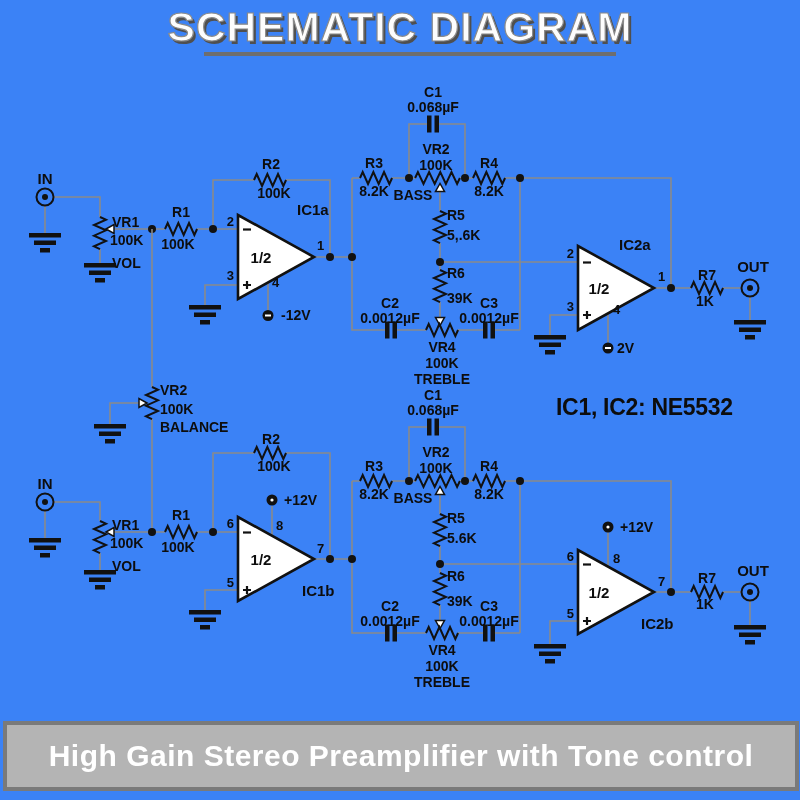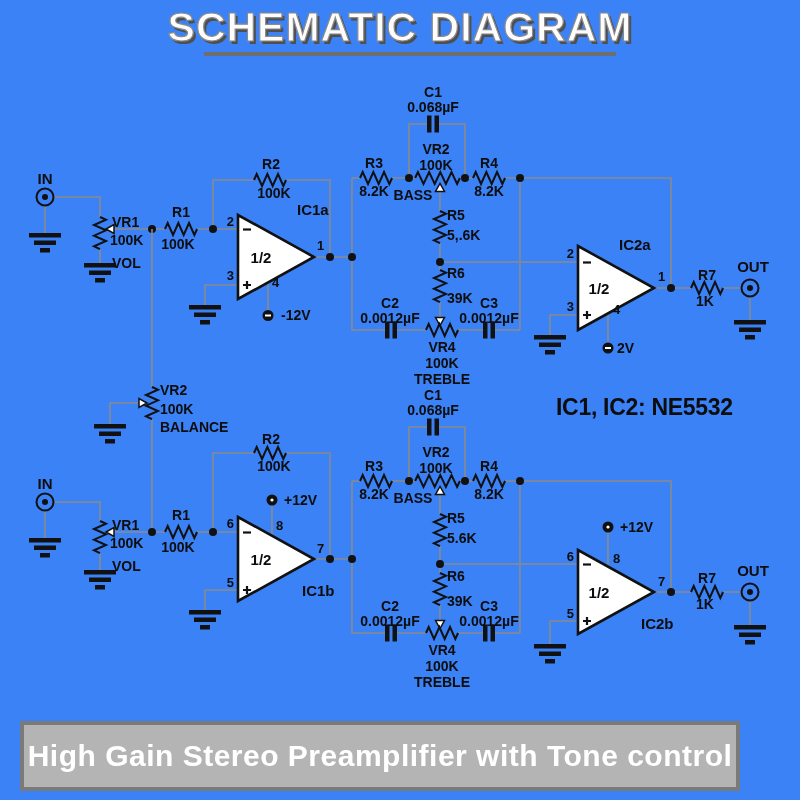--- a/index.html
+++ b/index.html
@@ -3,21 +3,21 @@
 <meta charset="utf-8">
 <style>
   html,body{margin:0;padding:0;background:#fff;}
   .page{position:relative;width:800px;height:800px;background:#3b82f6;overflow:hidden;
         font-family:"Liberation Sans",sans-serif;}
   .title{position:absolute;top:4px;left:0;width:100%;text-align:center;
          font-size:41px;font-weight:bold;letter-spacing:1px;color:#fdfdfd;
          -webkit-text-stroke:1.2px #8a8a8a;
          text-shadow:2.5px 2.5px 0 #4f4f4f;}
   .title-underline{position:absolute;top:52px;left:204px;width:412px;height:4px;background:#6e6e6e;}
-  .footer{position:absolute;top:721px;left:20px;width:720px;height:70px;box-sizing:border-box;
+  .footer{position:absolute;top:721px;left:3px;width:796px;height:70px;box-sizing:border-box;
           background:#b4b4b4;border:4px solid #7a7a7a;
           display:flex;align-items:center;justify-content:center;}
   .footer span{color:#ffffff;font-size:30px;font-weight:bold;letter-spacing:.5px;white-space:nowrap;}
   svg text{font-family:"Liberation Sans",sans-serif;fill:#0d0d0d;font-weight:bold;}
   .t14{font-size:14px;} .t13{font-size:13px;} .t15{font-size:15px;} .t24{font-size:23px;letter-spacing:-0.3px;}
   .mid{text-anchor:middle;} .end{text-anchor:end;}
   .wire{stroke:#8a8a8a;stroke-width:1.6;fill:none;}
   .sym{stroke:#111111;stroke-width:2;fill:none;}
   .blk{fill:#111111;}
   .pm{stroke:#111111;stroke-width:2.2;fill:none;}

